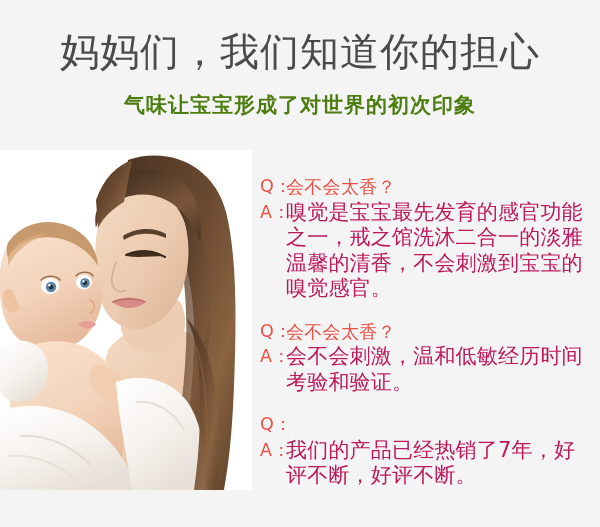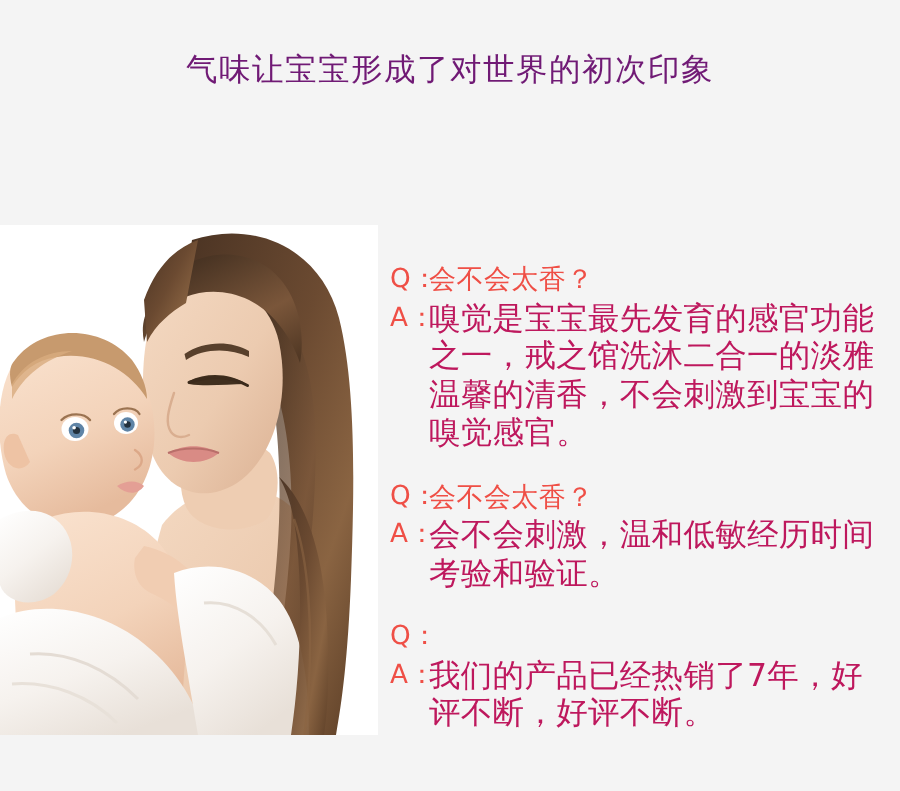--- a/index.html
+++ b/index.html
@@ -15,23 +15,23 @@
   
   .header{position:absolute;left:0;top:0;width:600px;text-align:center;}
   .title{
     margin:0;padding:0;
     font-size:39px;line-height:1.15;
     color:#4a4a4a;font-weight:400;
     letter-spacing:1px;
     padding-top:30px;
   }
   .subtitle{
-    margin:16px;padding:0;
+    margin:0;padding:0;
     font-size:21px;line-height:1.2;
-    color:#701a75;font-weight:400;
+    color:#4d7c0f;font-weight:700;
     letter-spacing:1px;
     padding-top:18px;
   }
 
   
   .photo{
     position:absolute;left:0;top:150px;
     width:252px;height:340px;
     background:#ffffff;
     overflow:hidden;
@@ -73,20 +73,21 @@
     flex:1 1 auto;
     word-break:break-all;
   }
 </style>
 </head>
 <body>
 
 <div class="page">
 
   <div class="header">
+    <h1 class="title">妈妈们，我们知道你的担心</h1>
     <h2 class="subtitle">气味让宝宝形成了对世界的初次印象</h2>
   </div>
 
   <div class="photo">
     <svg viewBox="0 0 252 340" xmlns="http://www.w3.org/2000/svg" aria-hidden="true">
       <defs>
         <linearGradient id="hairg" x1="0" y1="0" x2="1" y2="1">
           <stop offset="0%" stop-color="#4a3323"></stop>
           <stop offset="45%" stop-color="#6b4a31"></stop>
           <stop offset="75%" stop-color="#8a6442"></stop>

